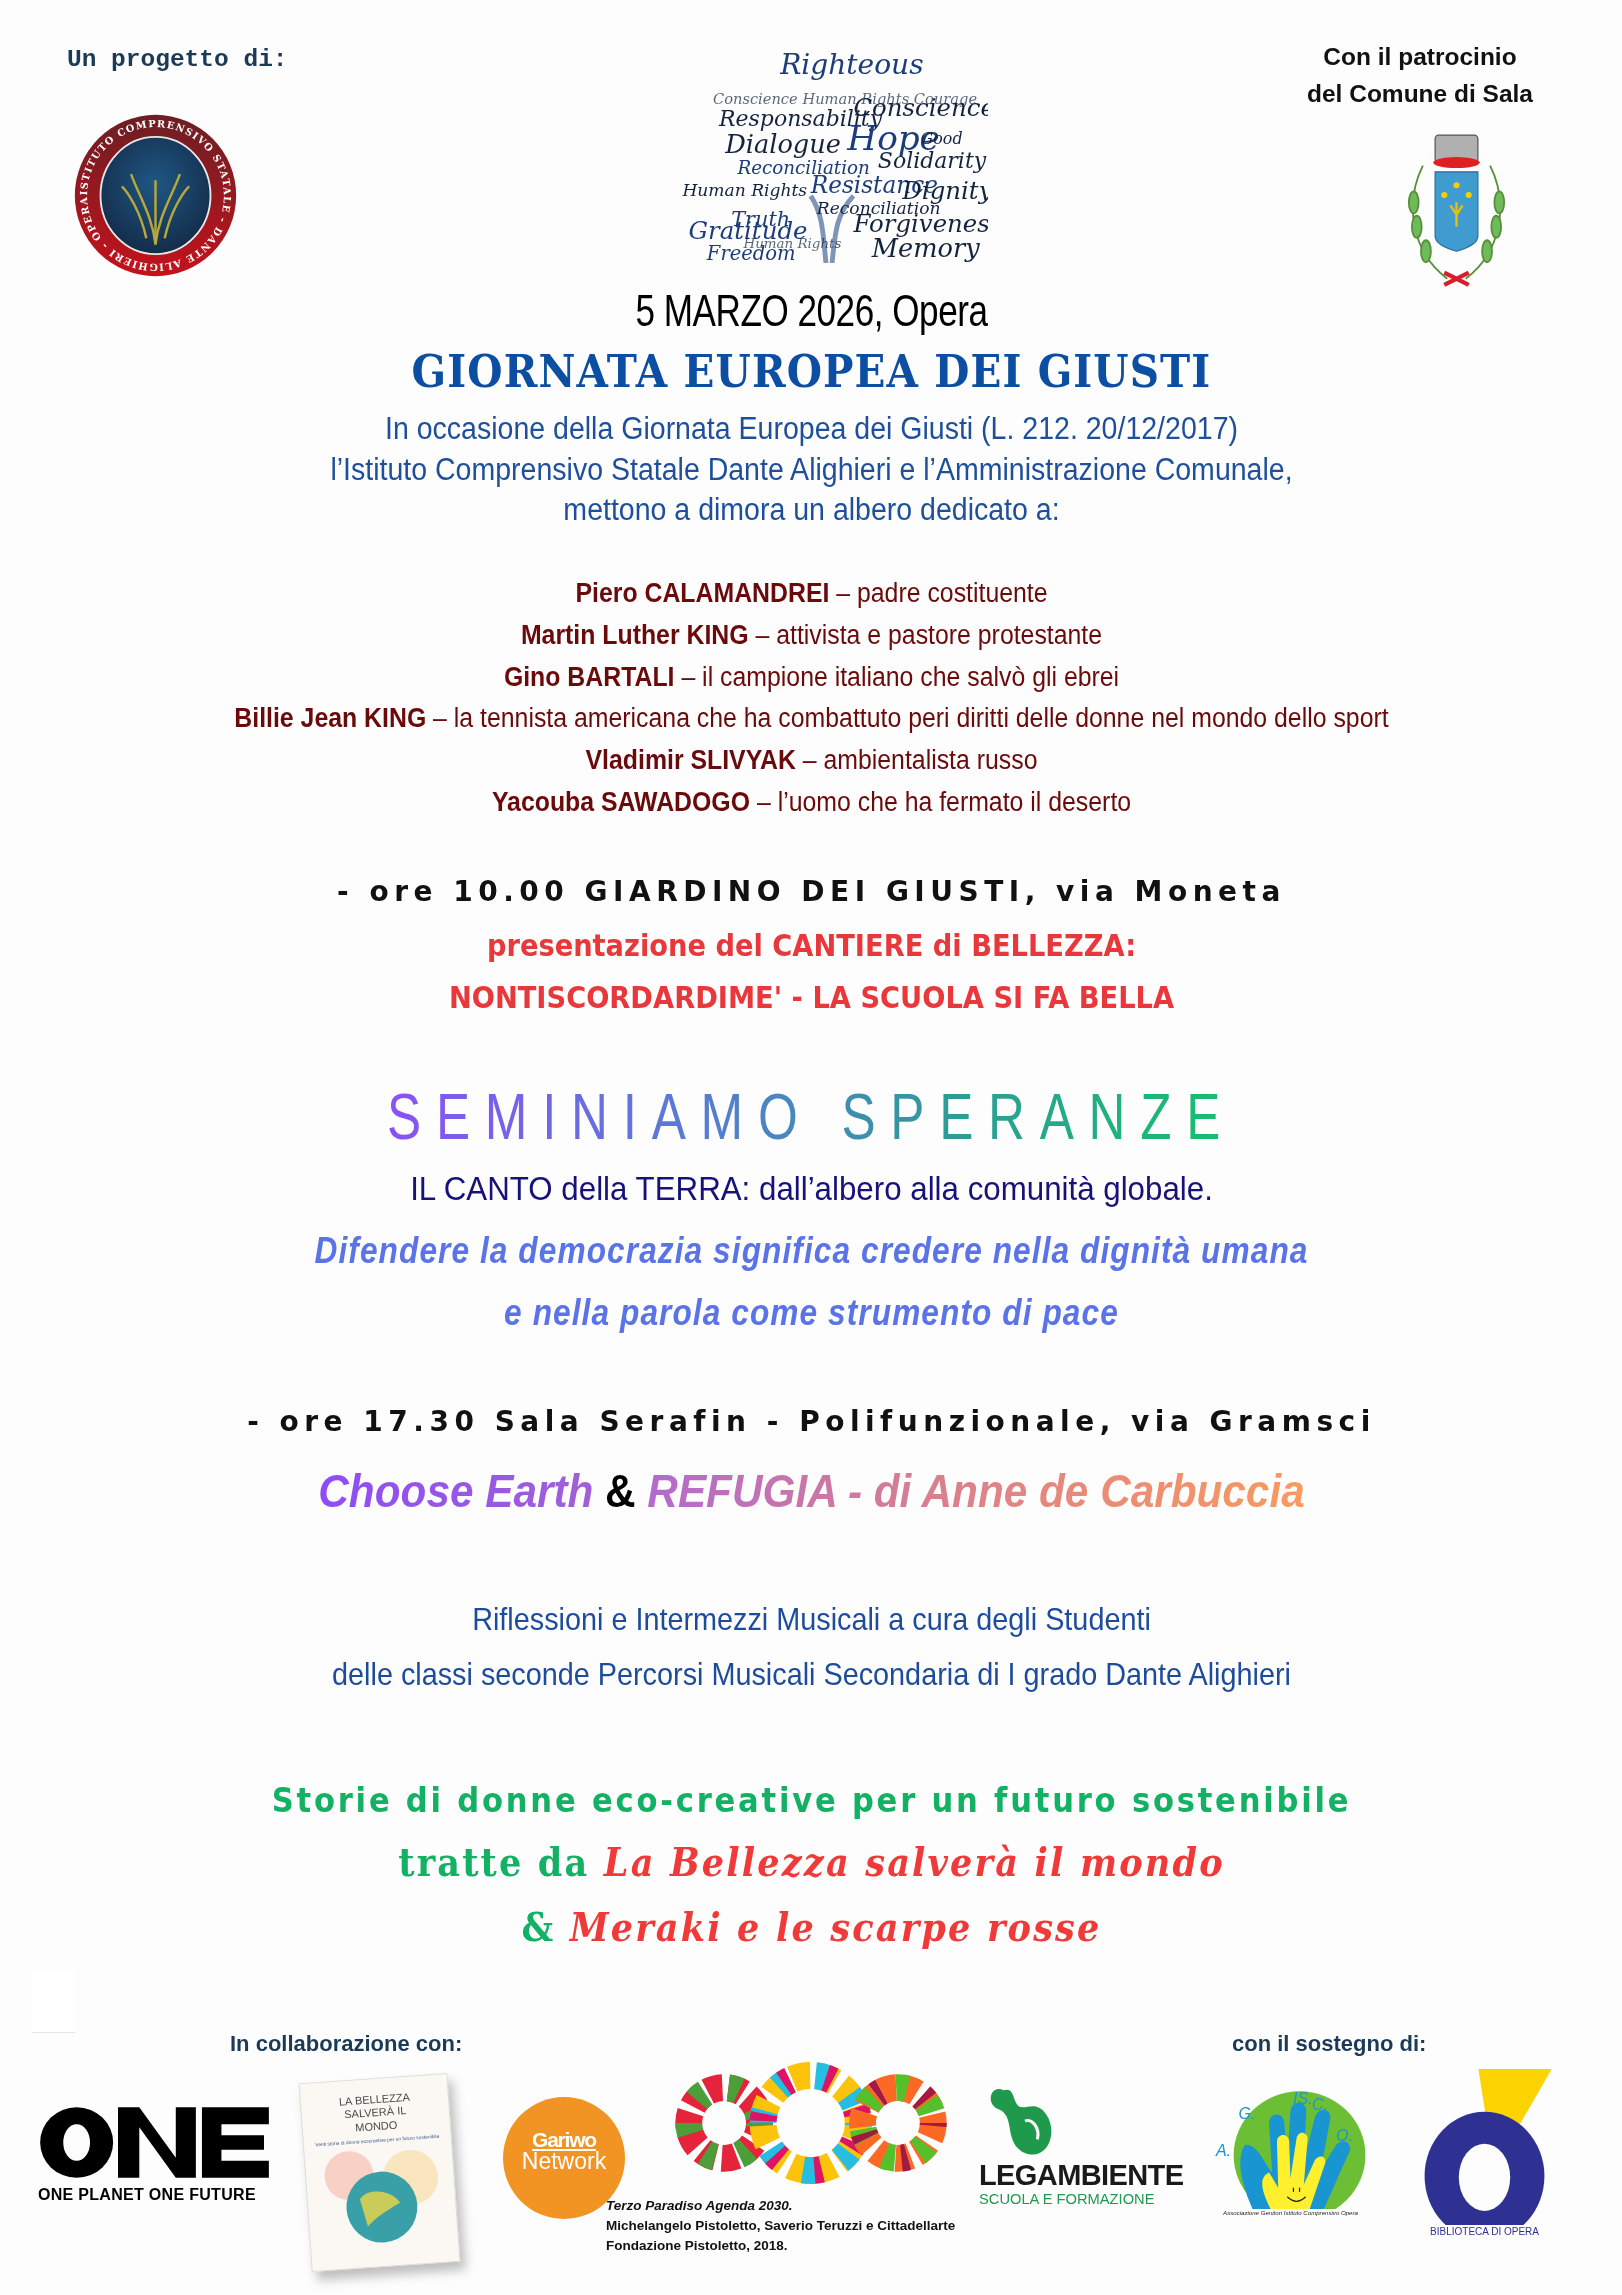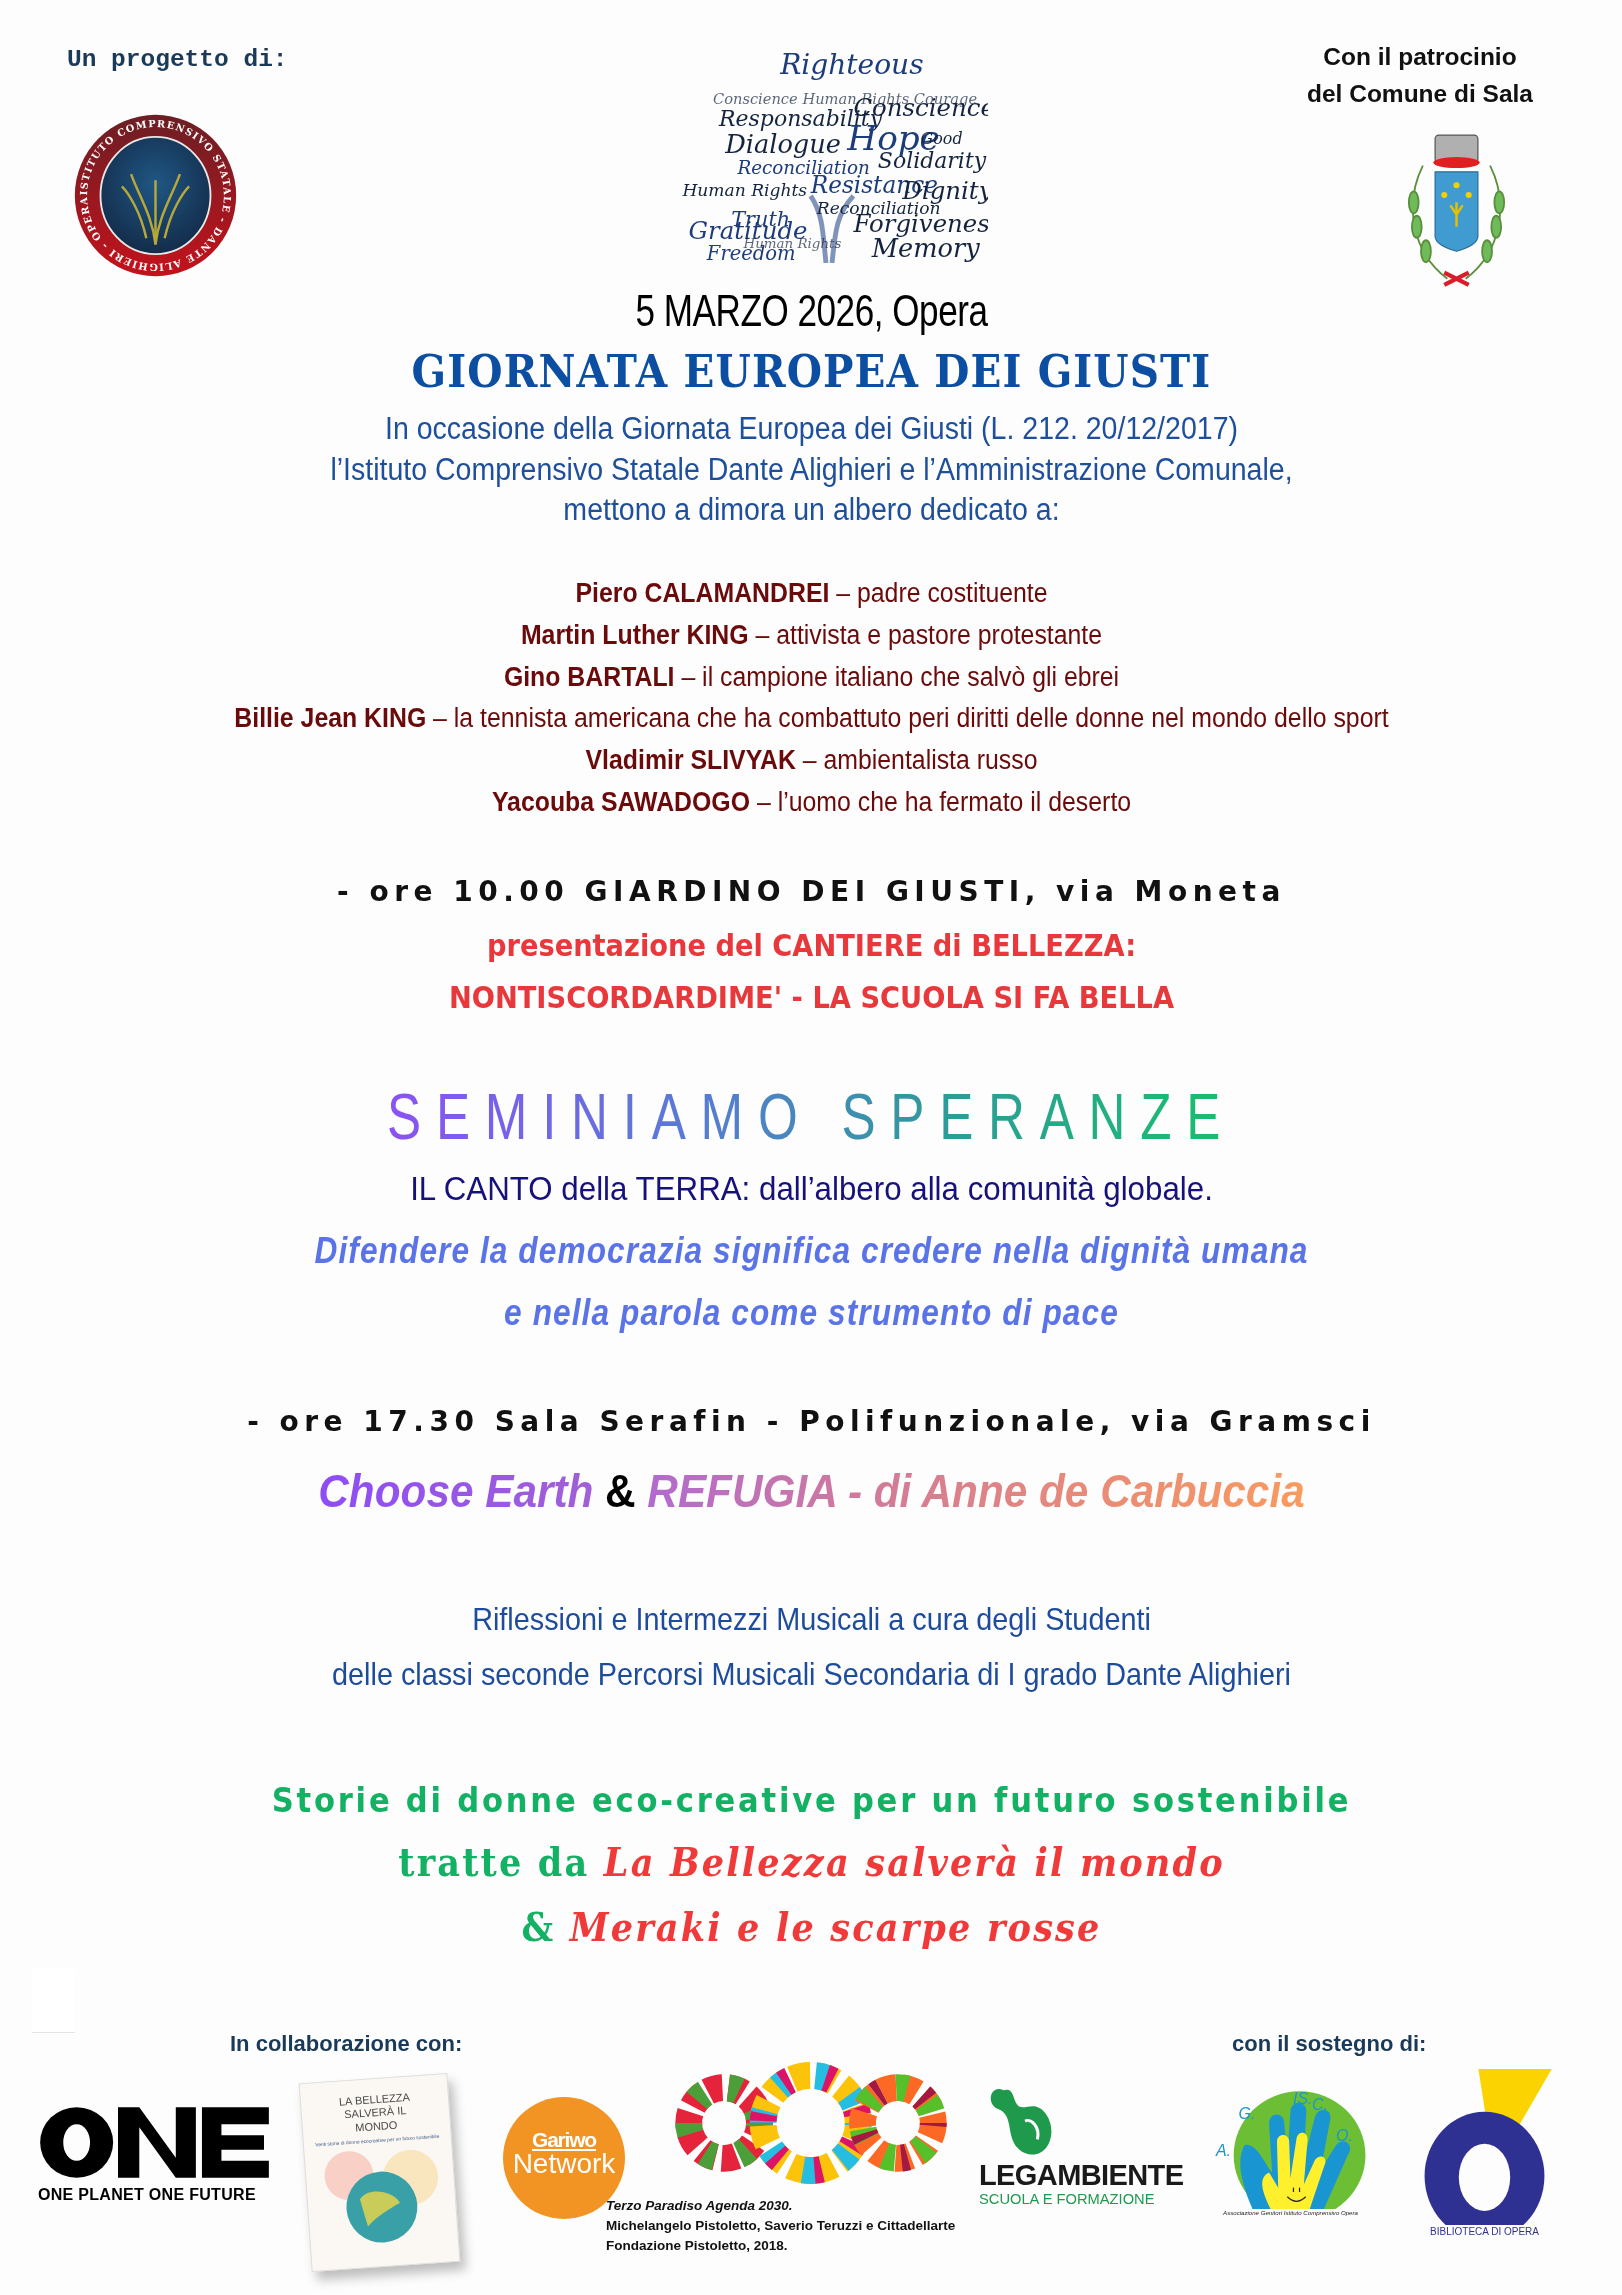--- a/index.html
+++ b/index.html
@@ -209,21 +209,21 @@
   <svg width="147" height="104" viewBox="0 0 240 170" style="position:absolute; left:0; top:70px;">
     <circle cx="70" cy="40" r="40" fill="#f6b6a8" opacity="0.6"></circle>
     <circle cx="170" cy="50" r="45" fill="#f8d38a" opacity="0.5"></circle>
     <circle cx="120" cy="95" r="58" fill="#3aa0a8"></circle>
     <path d="M85,80 C100,60 140,70 150,90 C130,100 110,110 95,125 Z" fill="#c9cc58"></path>
   </svg>
 </div>
 
 <div class="abs" style="left:503px; top:2097px; width:122px; height:122px; border-radius:50%; background:#f29423; text-align:center;">
   <div style="color:#fff; font-weight:bold; font-size:21px; margin-top:31px; letter-spacing:-1.2px;text-decoration:underline;">Gariwo</div>
-  <div style="color:#fff; font-size:28px; margin-top:-3.7px;">Network</div>
+  <div style="color:#fff; font-size:23px; margin-top:-3.7px;">Network</div>
 </div>
 
 <div class="abs" style="left:675px; top:2062px; width:272px; height:125px;">
   <svg width="272" height="125" viewBox="0 0 445 205">
     <g fill="none" stroke-width="44">
       <circle cx="80" cy="100" r="58" stroke="#e5243b" stroke-dasharray="25 10"></circle>
       <circle cx="80" cy="100" r="58" stroke="#4c9f38" stroke-dasharray="18 40" stroke-dashoffset="10"></circle>
       <circle cx="222" cy="100" r="78" stroke="#fcc30b" stroke-dasharray="30 12"></circle>
       <circle cx="222" cy="100" r="78" stroke="#26bde2" stroke-dasharray="20 45" stroke-dashoffset="15"></circle>
       <circle cx="222" cy="100" r="78" stroke="#dd1367" stroke-dasharray="12 60" stroke-dashoffset="40"></circle>

